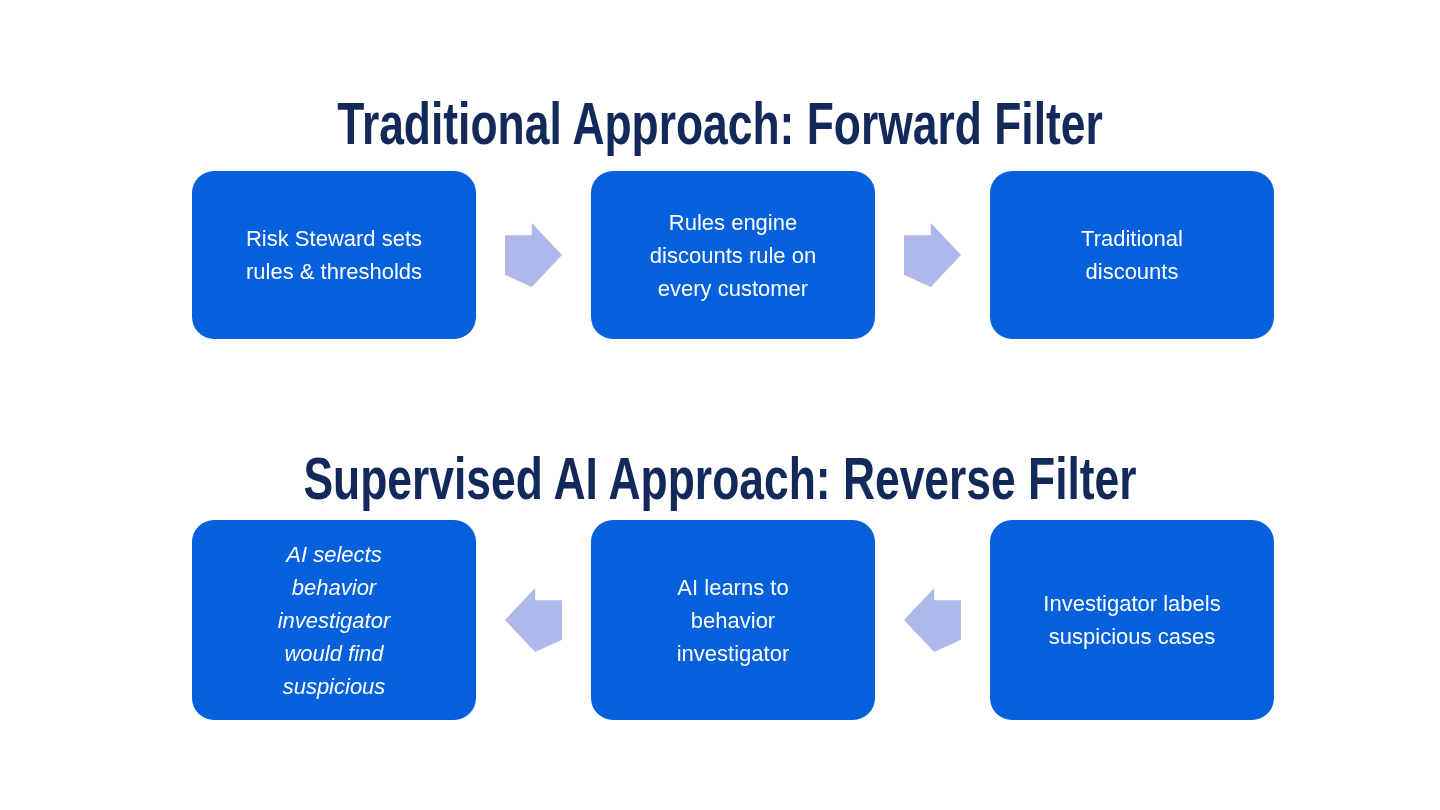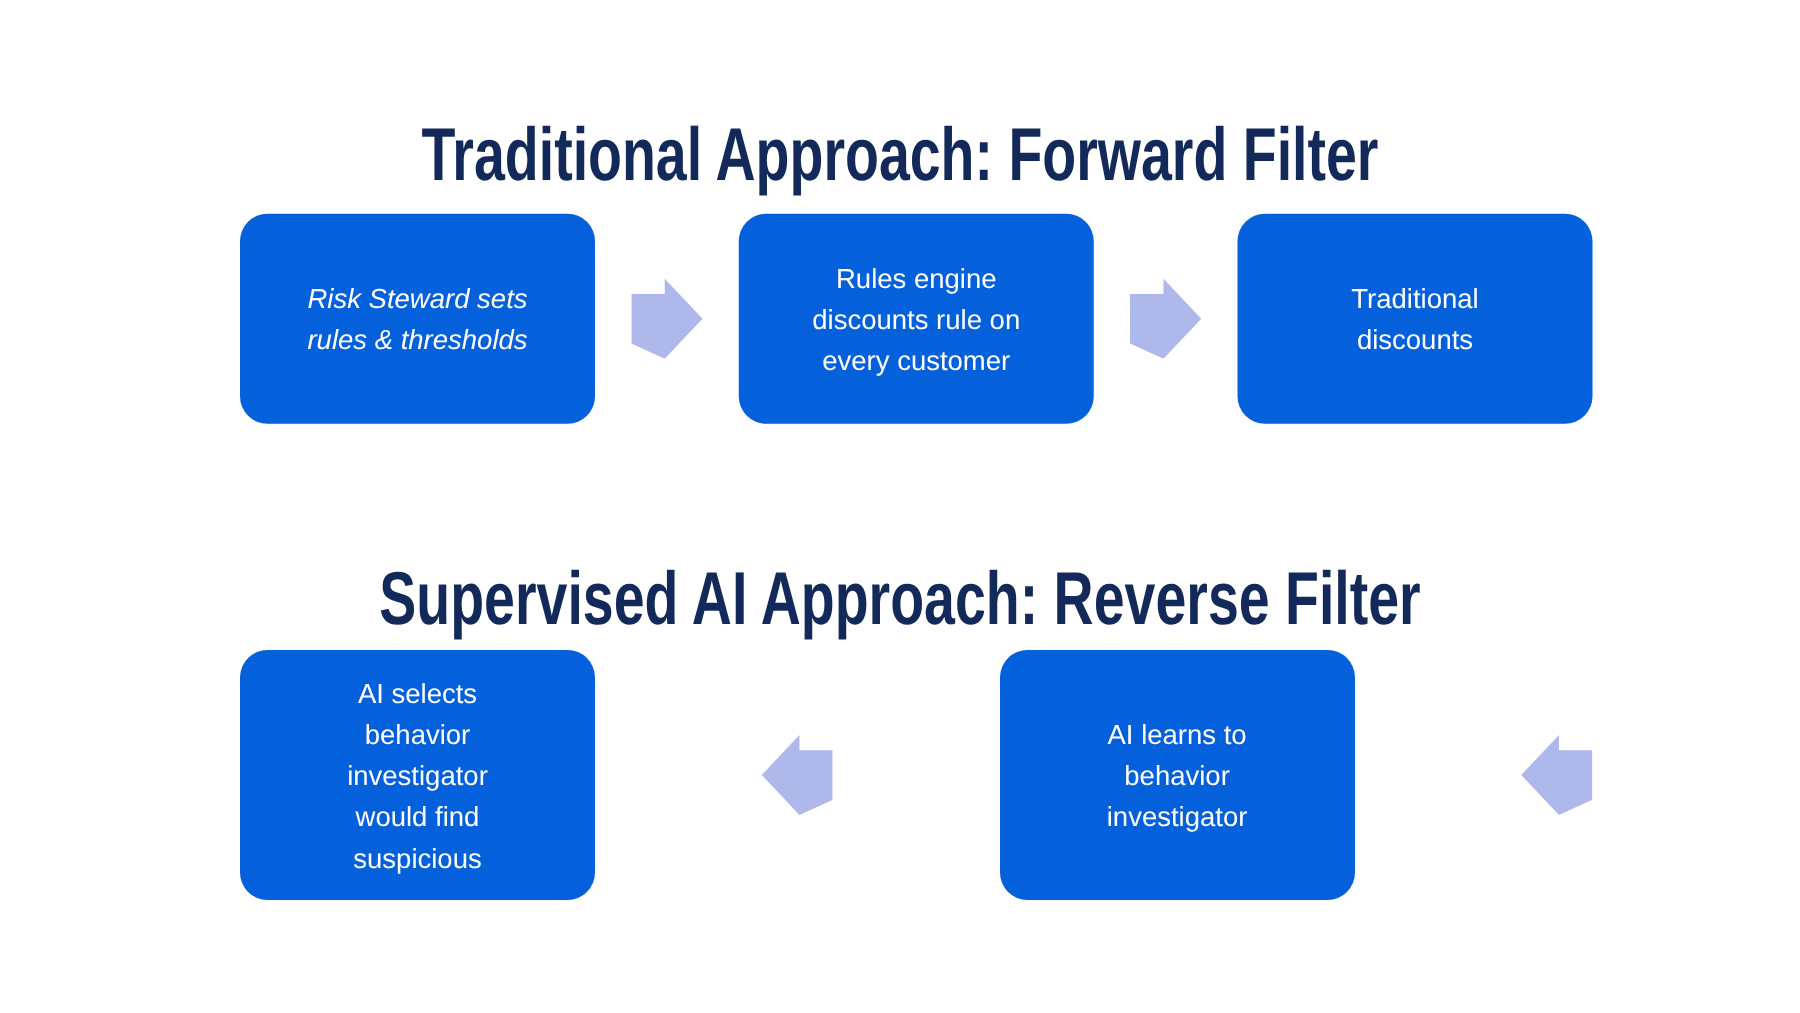--- a/index.html
+++ b/index.html
@@ -57,23 +57,23 @@
     display: flex;
     align-items: center;
     justify-content: center;
     text-align: center;
     color: var(--box-text);
     font-size: 22px;
     line-height: 33px;
     font-weight: 400;
   }
   .step-box .step-text { display: inline-block; }
-  .mw200 { max-width: 200px; font-style: italic; }
+  .mw200 { max-width: 200px; }
   .mw170 { max-width: 170px; }
-  .mw150 { max-width: 150px; }
+  .mw150 { max-width: 150px; font-style: italic; }
   .mw130 { max-width: 130px; }
 
   .arrow {
     width: 57px;
     height: 64px;
     background: var(--arrow-fill);
     flex: 0 0 57px;
   }
   .arrow.right {
     clip-path: polygon(0 19%, 47% 19%, 47% 0, 100% 50%, 47% 100%, 0 81%);
@@ -107,15 +107,18 @@
 
   <div class="flow-row second">
     <div class="step-box">
       <span class="step-text mw150">AI selects behavior investigator would find suspicious</span>
     </div>
     <div class="arrow left"></div>
     <div class="step-box">
       <span class="step-text mw130">AI learns to behavior investigator</span>
     </div>
     <div class="arrow left"></div>
+    <div class="step-box">
+      <span class="step-text mw200">Investigator labels suspicious cases</span>
+    </div>
   </div>
 
 </div>
 
 </body></html>

